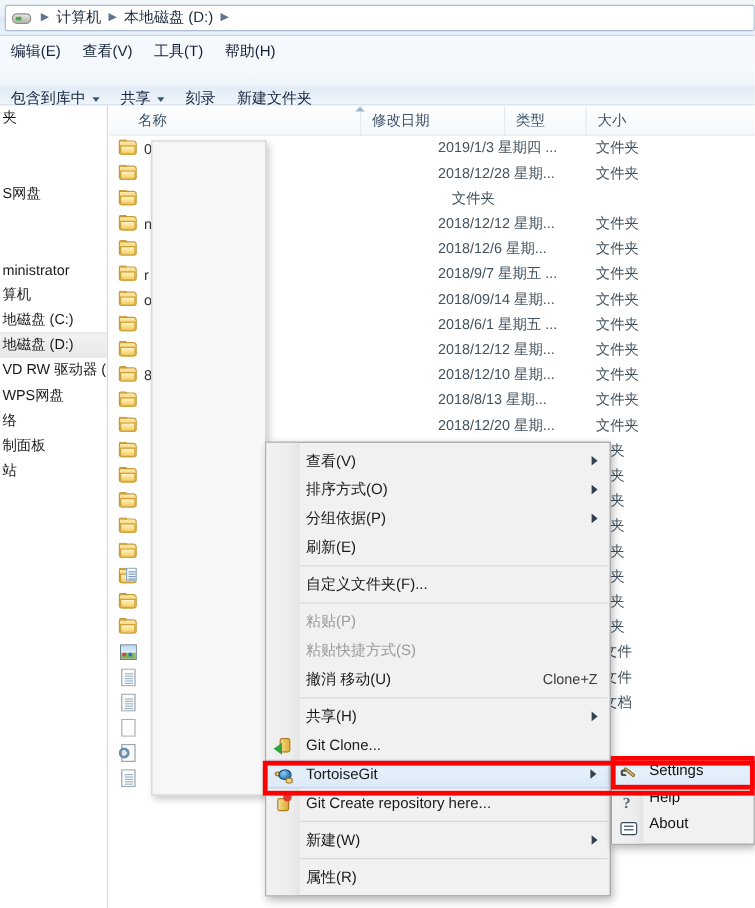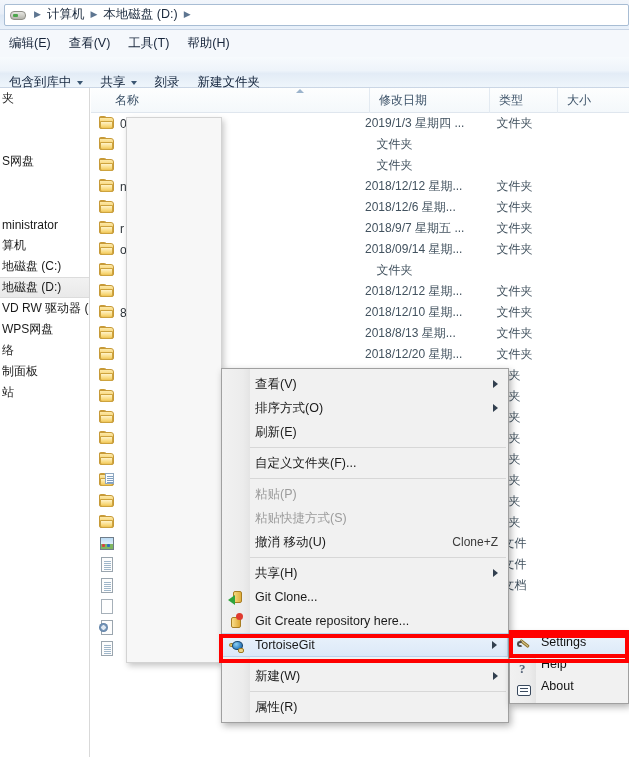--- a/index.html
+++ b/index.html
@@ -83,21 +83,21 @@
   .listpane { position: absolute; left: 91px; top: 88px; right: 0; bottom: 0; background: #fff; overflow: hidden; }
   .colhead {
     height: 25px; background: linear-gradient(to bottom, #fdfefe 0%, #f4f8fb 100%);
     border-bottom: 1px solid #dfe6ee; display: flex; align-items: center;
     position: relative;
   }
   .col {
     font-size: 12px; color: #3c5268; padding-left: 9px; height: 25px;
     display: flex; align-items: center; border-right: 1px solid #e3eaf1; flex: none;
   }
-  .col.c-name { width: 279px; padding-left: 24px; }
+  .col.c-name { width: 210px; padding-left: 24px; }
   .col.c-date { width: 120px; }
   .col.c-type { width: 68px; }
   .col.c-size { width: 80px; border-right: none; }
   .sort-arrow {
     position: absolute; left: 205px; top: 1px; width: 0; height: 0;
     border-left: 4px solid transparent; border-right: 4px solid transparent;
     border-bottom: 4px solid #9cb4cc;
   }
 
   .rows { position: absolute; left: 0; top: 25px; right: 0; bottom: 0; }
@@ -388,20 +388,21 @@
         </div>
         <div class="row">
           <div class="cell-name">
             <span class="ic folder">
               <span class="tab"></span>
               <span class="back"></span>
               <span class="front"></span>
             </span>
             <span class="fname"></span>
           </div>
+          <div class="cell-date">2018/12/28 星期...</div>
           <div class="cell-type">文件夹</div>
           <div class="cell-size"></div>
         </div>
         <div class="row">
           <div class="cell-name">
             <span class="ic folder">
               <span class="tab"></span>
               <span class="back"></span>
               <span class="front"></span>
             </span>
@@ -464,20 +465,21 @@
         </div>
         <div class="row">
           <div class="cell-name">
             <span class="ic folder">
               <span class="tab"></span>
               <span class="back"></span>
               <span class="front"></span>
             </span>
             <span class="fname"></span>
           </div>
+          <div class="cell-date">2018/6/1 星期五 ...</div>
           <div class="cell-type">文件夹</div>
           <div class="cell-size"></div>
         </div>
         <div class="row">
           <div class="cell-name">
             <span class="ic folder">
               <span class="tab"></span>
               <span class="back"></span>
               <span class="front"></span>
             </span>
@@ -711,20 +713,24 @@
     <div class="ctx-gutter"></div>
   <div class="ctx-item">
         <span class="label">查看(V)</span>
         <span class="ctx-arrow"></span>
       </div>
       <div class="ctx-item">
         <span class="label">排序方式(O)</span>
         <span class="ctx-arrow"></span>
       </div>
       <div class="ctx-item">
+        <span class="label">分组依据(P)</span>
+        <span class="ctx-arrow"></span>
+      </div>
+      <div class="ctx-item">
         <span class="label">刷新(E)</span>
       </div>
       <div class="ctx-sep"></div>
       <div class="ctx-item">
         <span class="label">自定义文件夹(F)...</span>
       </div>
       <div class="ctx-sep"></div>
       <div class="ctx-item disabled">
         <span class="label">粘贴(P)</span>
       </div>
@@ -739,37 +745,37 @@
       <div class="ctx-item">
         <span class="label">共享(H)</span>
         <span class="ctx-arrow"></span>
       </div>
       <div class="ctx-item">
         <span class="ctx-icon icon-clone">
           <span class="can"></span>
           <span class="arrow"></span>
         </span>
         <span class="label">Git Clone...</span>
-      </div>
-      <div class="ctx-item">
-        <span class="ctx-icon icon-newrepo">
-          <span class="can"></span>
-          <span class="star"></span>
-        </span>
-        <span class="label">Git Create repository here...</span>
       </div>
       <div class="ctx-item hl">
         <span class="ctx-icon icon-turtle">
           <span class="head"></span>
           <span class="shell"></span>
           <span class="foot"></span>
         </span>
         <span class="label">TortoiseGit</span>
         <span class="ctx-arrow"></span>
       </div>
+      <div class="ctx-item">
+        <span class="ctx-icon icon-newrepo">
+          <span class="can"></span>
+          <span class="star"></span>
+        </span>
+        <span class="label">Git Create repository here...</span>
+      </div>
       <div class="ctx-sep"></div>
       <div class="ctx-item">
         <span class="label">新建(W)</span>
         <span class="ctx-arrow"></span>
       </div>
       <div class="ctx-sep"></div>
       <div class="ctx-item">
         <span class="label">属性(R)</span>
       </div>
     </div>

